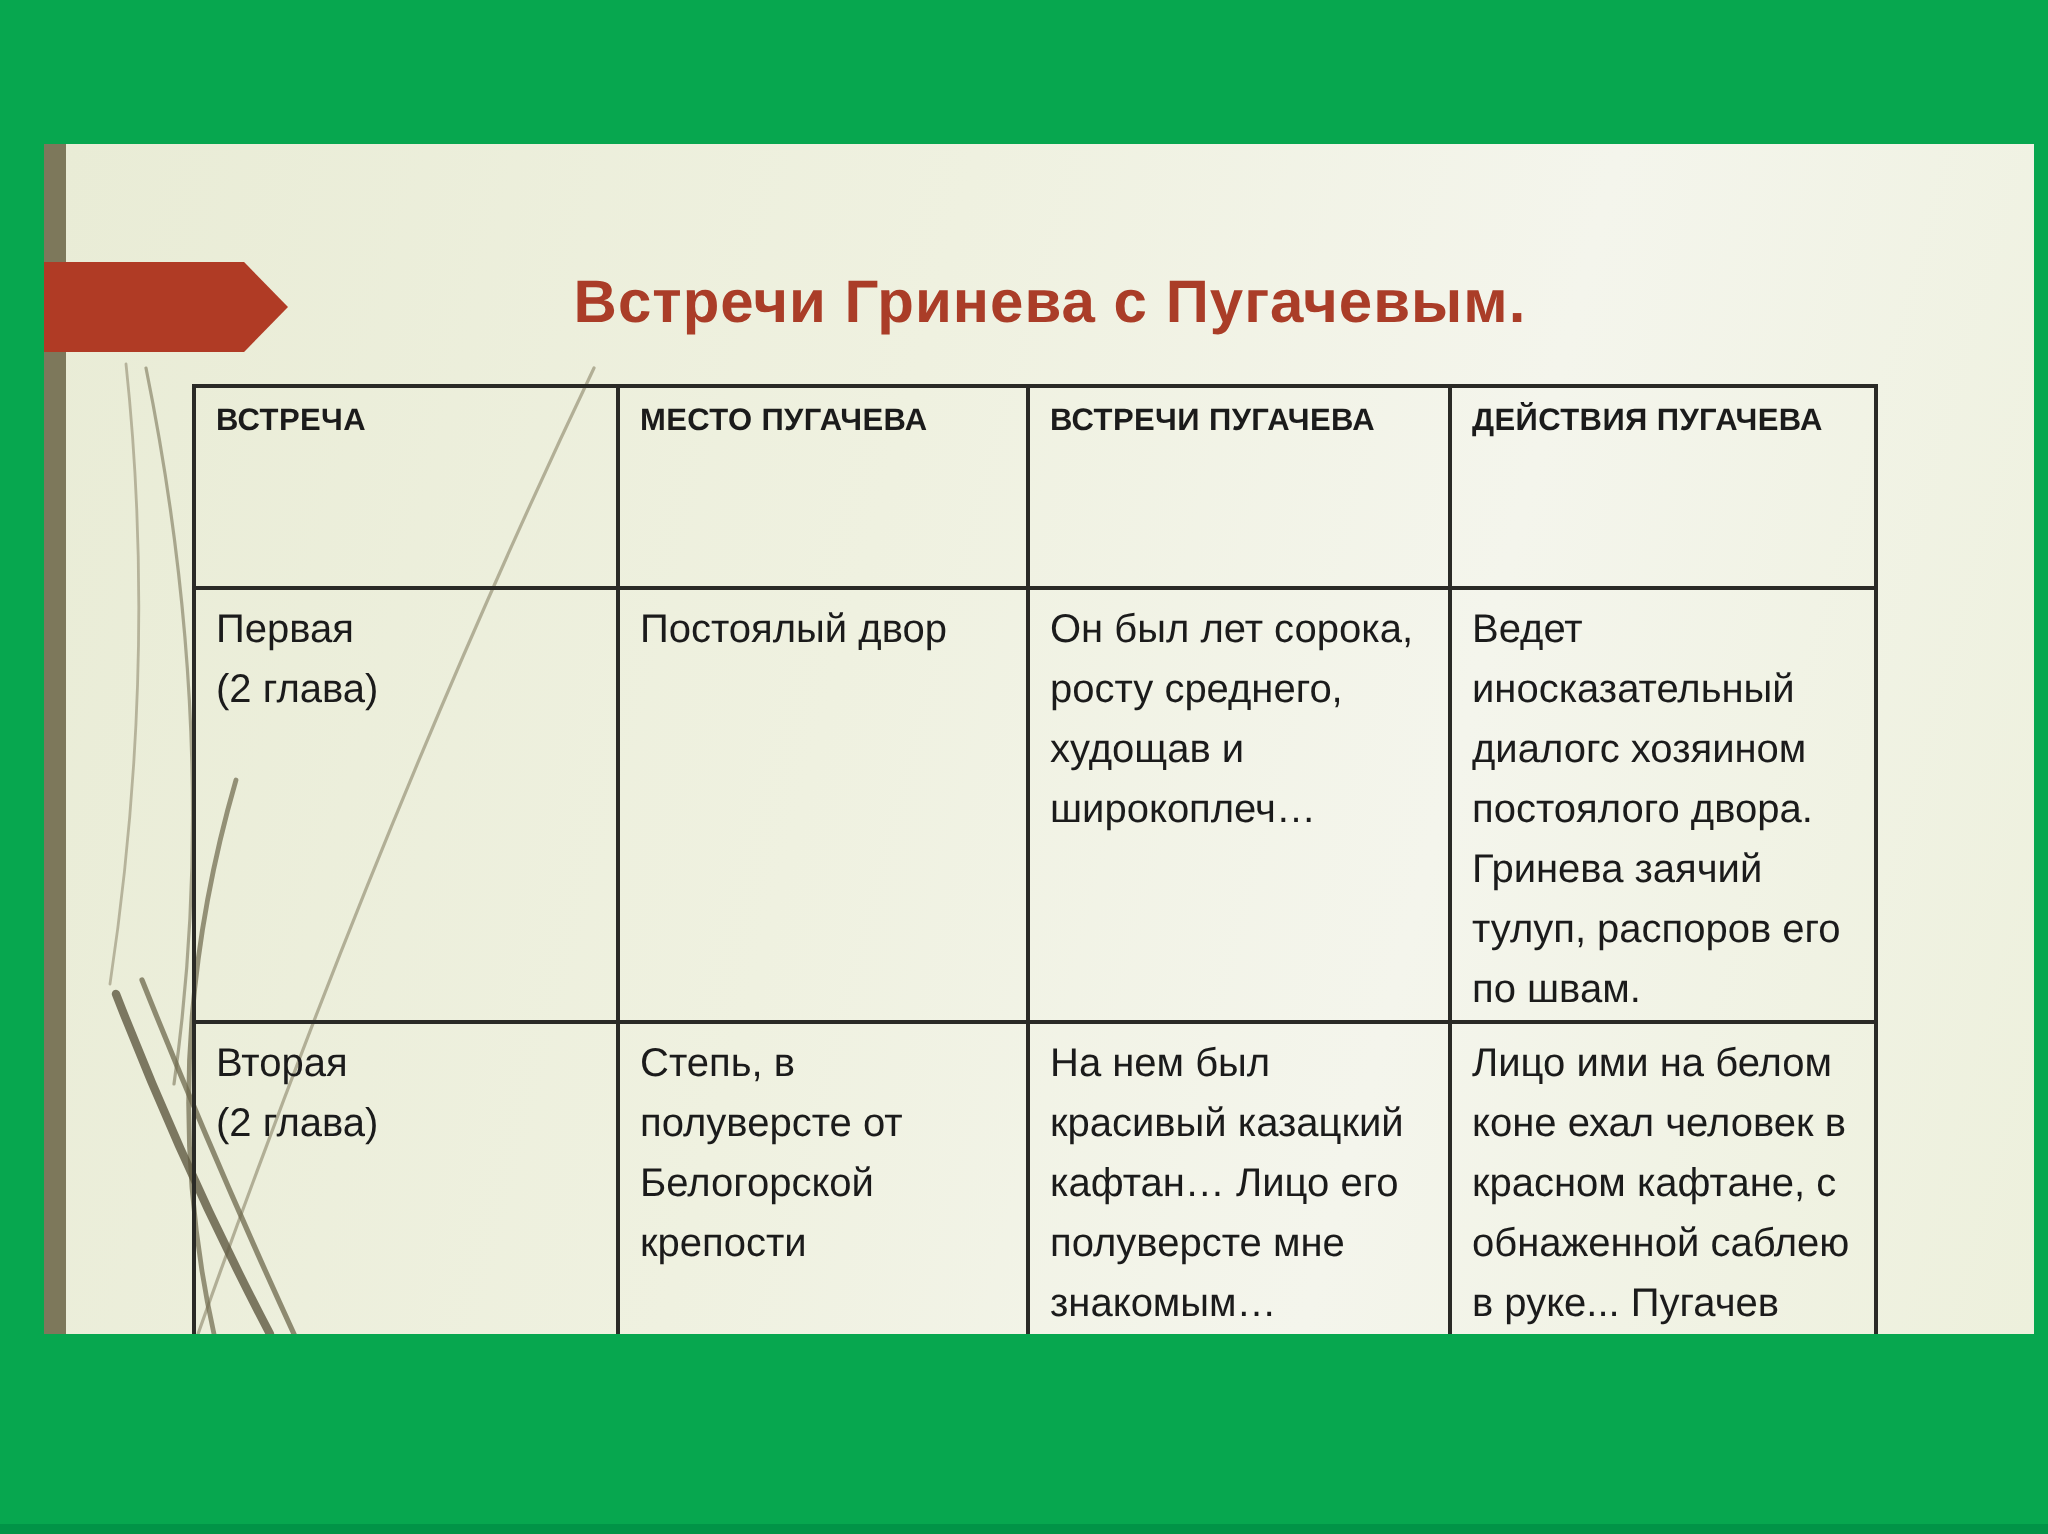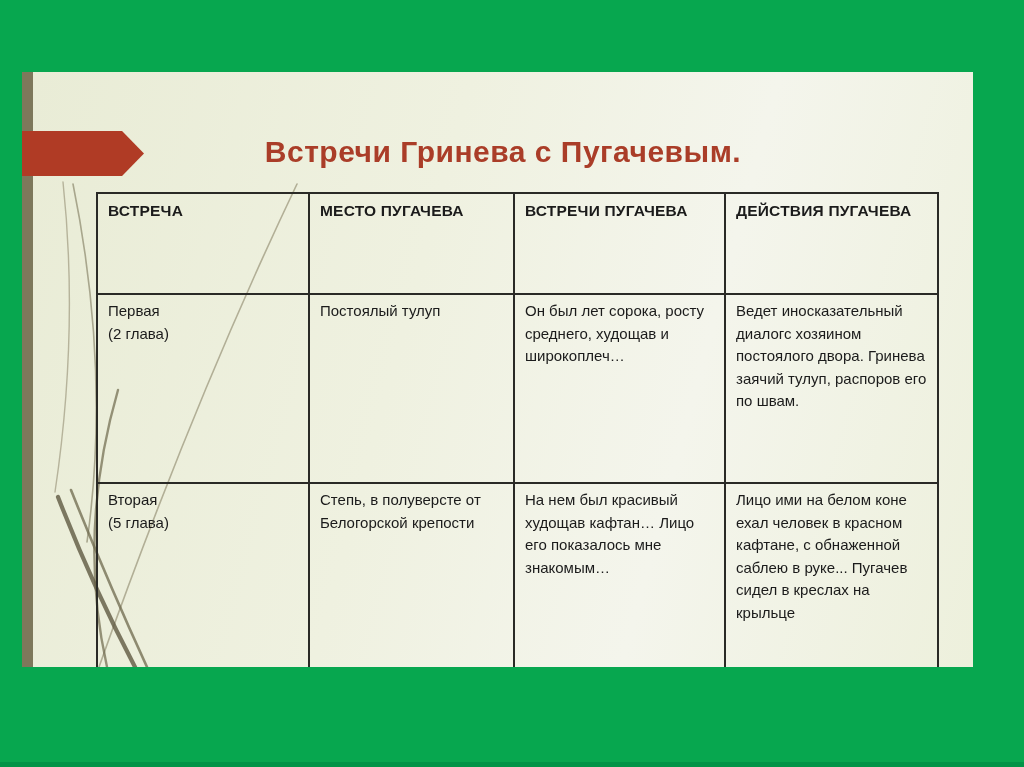--- a/index.html
+++ b/index.html
@@ -36,20 +36,21 @@
     background: #7d785b;
   }
   .slide {
     position: absolute;
     left: 33px;
     top: 72px;
     width: 940px;
     height: 595px;
     background: linear-gradient(105deg, #e9ecd6 0%, #eff1e0 40%, #f4f5ec 68%, #edf0dc 100%);
     overflow: hidden;
+    padding-left: 44px;
   }
   .decor {
     position: absolute;
     left: 0;
     top: 0;
     width: 940px;
     height: 595px;
     pointer-events: none;
   }
   .title-arrow {
@@ -99,21 +100,21 @@
     border-bottom: none;
   }
   table.meetings th {
     font-size: 15.5px;
     font-weight: bold;
     padding: 8px 8px 0 10px;
     height: 91px;
     letter-spacing: 0.2px;
   }
   table.meetings td {
-    font-size: 15px;
+    font-size: 20px;
     line-height: 1.5;
     padding: 5px 9px 0 10px;
     white-space: pre-line;
   }
   tr.row-first td { height: 182px; }
 </style>
 </head>
 <body>
 
 <div class="stage">
@@ -143,29 +144,29 @@
       <tbody>
           <tr>
         <th>ВСТРЕЧА</th>
         <th>МЕСТО ПУГАЧЕВА</th>
         <th>ВСТРЕЧИ ПУГАЧЕВА</th>
         <th>ДЕЙСТВИЯ ПУГАЧЕВА</th>
       </tr>
       <tr class="row-first">
         <td>Первая
 (2 глава)</td>
-        <td>Постоялый тулуп</td>
+        <td>Постоялый двор</td>
         <td>Он был лет сорока, росту среднего, худощав и широкоплеч…</td>
         <td>Ведет иносказательный диалогс хозяином постоялого двора. Гринева заячий тулуп, распоров его по швам.</td>
       </tr>
       <tr>
         <td>Вторая
-(5 глава)</td>
+(2 глава)</td>
         <td>Степь, в полуверсте от Белогорской крепости</td>
-        <td>На нем был красивый худощав кафтан… Лицо его показалось мне знакомым…</td>
+        <td>На нем был красивый казацкий кафтан… Лицо его полуверсте мне знакомым…</td>
         <td>Лицо ими на белом коне ехал человек в красном кафтане, с обнаженной саблею в руке... Пугачев сидел в креслах на крыльце</td>
       </tr>
     </tbody>
       </table>
   </div>
 
   <div class="title-arrow"></div>
 
   <div class="bottom-edge-line"></div>
 </div>

